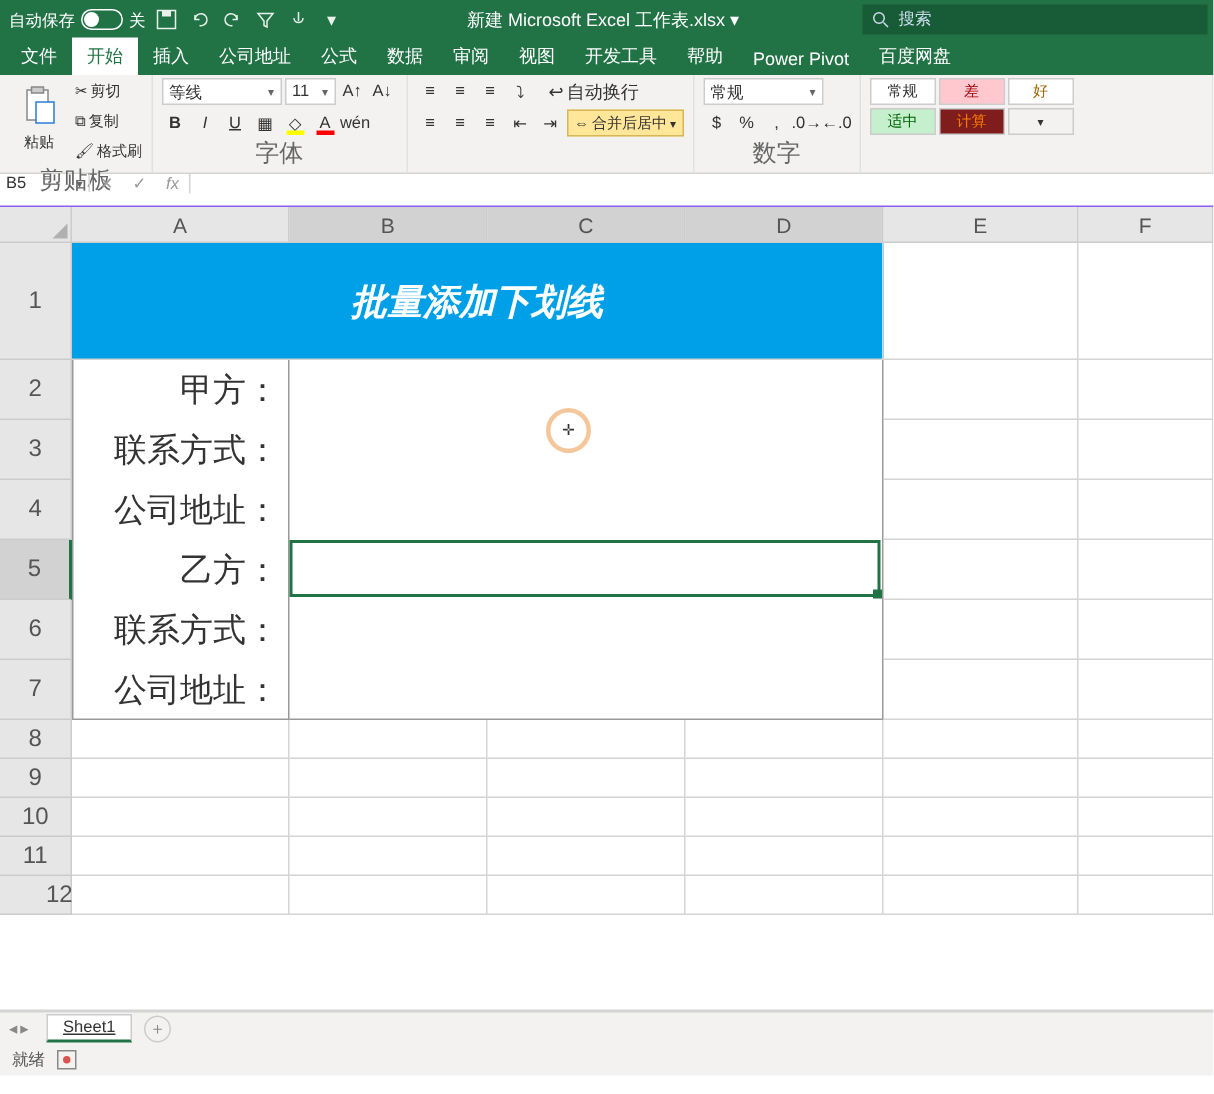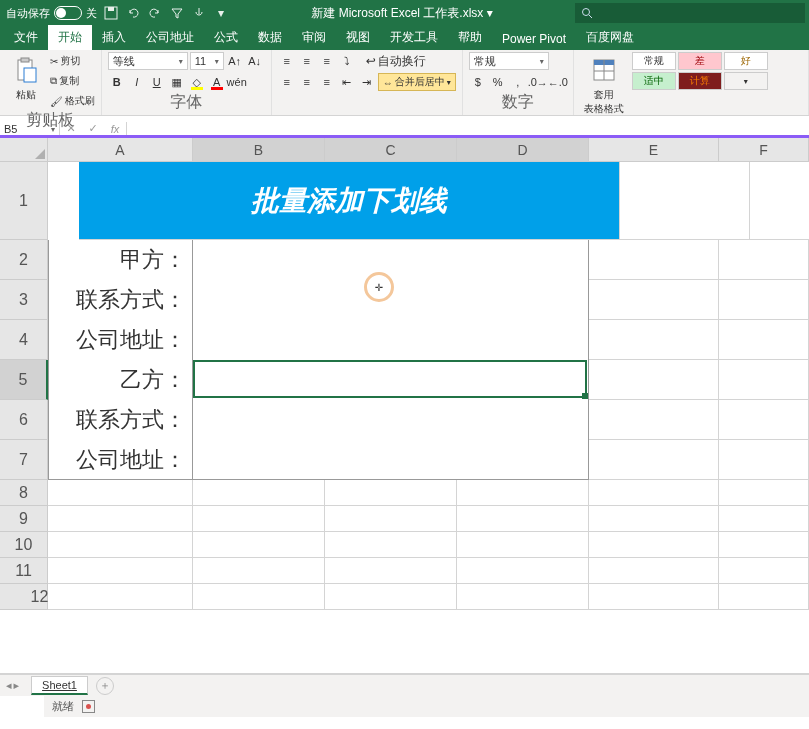--- a/index.html
+++ b/index.html
@@ -41,58 +41,58 @@
 
 .style-gallery { display: flex; gap: 2px; }
 .style-cell { width: 44px; height: 18px; border: 1px solid #ccc; font-size: 10px; display: flex; align-items: center; justify-content: center; overflow: hidden; }
 .sc-normal { background: #fff; }
 .sc-bad { background: #ffc7ce; color: #9c0006; }
 .sc-good { background: #c6efce; color: #006100; }
 .sc-calc { background: #7f1d1d; color: #fa7d00; }
 .sc-h { background: #fff; color: #9c6500; }
 
 
-.formula-row { height: 22px; border-bottom: 3px solid #8b5cf6; display: flex; align-items: flex-end; }
+.formula-row { height: 22px; border-bottom: 1px solid #8b5cf6; display: flex; align-items: flex-start; }
 .namebox { width: 60px; border-right: 1px solid #d4d4d4; display: flex; align-items: center; padding: 0 4px; font-size: 11px; }
 .namebox .caret { margin-left: auto; font-size: 8px; color: #666; }
 .fx-btns { display: flex; align-items: center; border-right: 1px solid #d4d4d4; }
 .fx-btn { width: 22px; display: flex; align-items: center; justify-content: center; color: #999; font-size: 11px; }
 .formula-input { flex: 1; padding: 0 4px; display: flex; align-items: center; font-size: 11px; }
 
 
 .grid-wrap { position: relative; height: 536px; overflow: hidden; border-bottom: 1px solid #d4d4d4; }
 .corner { position: absolute; left: 0; top: 0; width: 48px; height: 24px; background: #e6e6e6; border-right: 1px solid #ccc; border-bottom: 1px solid #ccc; display:flex; align-items:flex-end; justify-content:flex-end; }
 .corner::after { content: ""; border-left: 10px solid transparent; border-bottom: 10px solid #b0b0b0; margin: 2px; }
 .colheads { position: absolute; left: 48px; top: 0; height: 24px; display: flex; }
 .colhead { border-right: 1px solid #ccc; border-bottom: 1px solid #ccc; background: #e6e6e6; display: flex; align-items: center; justify-content: center; font-size: 14px; color: #555; }
 .colhead.sel { background: #d2d2d2; }
 .rowheads { position: absolute; left: 0; top: 24px; width: 48px; }
 .rowhead { border-right: 1px solid #ccc; border-bottom: 1px solid #ccc; background: #e6e6e6; display: flex; align-items: center; justify-content: center; font-size: 16px; color: #555; }
 .rowhead.sel { background: #d2d2d2; border-right: 2px solid #217346; }
 .cells { position: absolute; left: 48px; top: 24px; }
 .cellrow { display: flex; }
 .cell { border-right: 1px solid #d4d4d4; border-bottom: 1px solid #d4d4d4; display: flex; align-items: center; padding: 0 6px; overflow: hidden; white-space: nowrap; }
-.cell.title-merged { background: #00a0e9; color: #fff; font-size: 28px; font-weight: bold; justify-content: center; font-style: italic; margin-left: 31px; }
+.cell.title-merged { background: #00a0e9; color: #fff; font-size: 24px; font-weight: bold; justify-content: center; font-style: italic; }
 .cell.labelcell { font-size: 22px; justify-content: flex-end; }
 .cell.data-area { border: none; }
 .selection { position: absolute; border: 2px solid #217346; pointer-events: none; }
 .selection::after { content: ""; position: absolute; right: -3px; bottom: -3px; width: 6px; height: 6px; background: #217346; }
 
 
 .cursor-ring { position: absolute; width: 30px; height: 30px; border: 3px solid #f4c79b; border-radius: 50%; display:flex; align-items:center; justify-content:center; pointer-events:none; }
 .cursor-ring::after { content: "✛"; font-size: 10px; color: #333; }
 
 
 .sheettabs { height: 22px; background: #f3f2f1; display: flex; align-items: center; border-top: 1px solid #d4d4d4; font-size: 11px; }
 .sheettab-nav { display: flex; gap: 2px; padding: 0 6px; color: #888; }
 .sheettab { background: #fff; border: 1px solid #ccc; border-bottom: 2px solid #217346; padding: 2px 10px; margin-left: 6px; text-decoration: underline; }
 .sheettab-add { width: 18px; height: 18px; border: 1px solid #ccc; border-radius: 50%; display: flex; align-items: center; justify-content: center; margin-left: 8px; color: #888; }
 
 
-.statusbar { height: 21px; background: #f3f2f1; display: flex; align-items: center; padding: 0 8px; font-size: 11px; color: #555; gap: 8px; margin-left: 44px; }
+.statusbar { height: 21px; background: #f3f2f1; display: flex; align-items: center; padding: 0 8px; font-size: 11px; color: #555; gap: 8px; }
 .rec-icon { width: 13px; height: 13px; border: 1px solid #888; display:flex; align-items:center; justify-content:center; }
 .rec-icon::after { content: ""; width: 5px; height: 5px; border-radius: 50%; background: #d9534f; }
 
 svg { display: block; }
 </style>
 </head>
 <body>
 
 <div class="titlebar">
   <div class="titlebar-left">
@@ -133,20 +133,21 @@
   </div>
   <div class="titlebar-center">新建 Microsoft Excel 工作表.xlsx ▾</div>
   <div class="titlebar-right">
     <div class="search-bar">
       <span>
           <svg width="12" height="12" viewBox="0 0 12 12">
             <circle cx="5" cy="5" r="3.5" fill="none" stroke="#cde"></circle>
             <line x1="8" y1="8" x2="11" y2="11" stroke="#cde"></line>
           </svg>
         </span>
+      <input placeholder="搜索" style="">
     </div>
   </div>
 </div>
 
 <div class="ribbon-tabs">
   <div class="tab">文件</div>
   <div class="tab active">开始</div>
   <div class="tab">插入</div>
   <div class="tab">公司地址</div>
   <div class="tab">公式</div>
@@ -264,32 +265,20 @@
         <div class="micro">,</div>
         <div class="micro">.0→</div>
         <div class="micro">←.0</div>
       </div>
     </div>
     <div class="rgroup-label">数字</div>
   </div>
 
   <div class="rgroup" style="flex:1">
     <div class="rgroup-content">
-      <div class="rbtn">
-        <div class="ricon ricon-lg">
-            <svg width="24" height="24" viewBox="0 0 24 24">
-              <rect x="2" y="2" width="20" height="20" fill="#fff" stroke="#888"></rect>
-              <rect x="2" y="2" width="20" height="5" fill="#4f81bd"></rect>
-              <line x1="2" y1="13" x2="22" y2="13" stroke="#888"></line>
-              <line x1="12" y1="2" x2="12" y2="22" stroke="#888"></line>
-            </svg>
-          </div>
-        <span style="white-space:pre;text-align:center">套用
-表格格式</span>
-      </div>
       <div class="rstack" style="gap:2px">
         <div class="style-gallery">
           <div class="style-cell sc-normal">常规</div>
           <div class="style-cell sc-bad">差</div>
           <div class="style-cell sc-h">好</div>
         </div>
         <div class="style-gallery">
           <div class="style-cell sc-good">适中</div>
           <div class="style-cell sc-calc">计算</div>
           <div class="style-cell" style="background:#f3f2f1;font-size:8px">▾</div>

